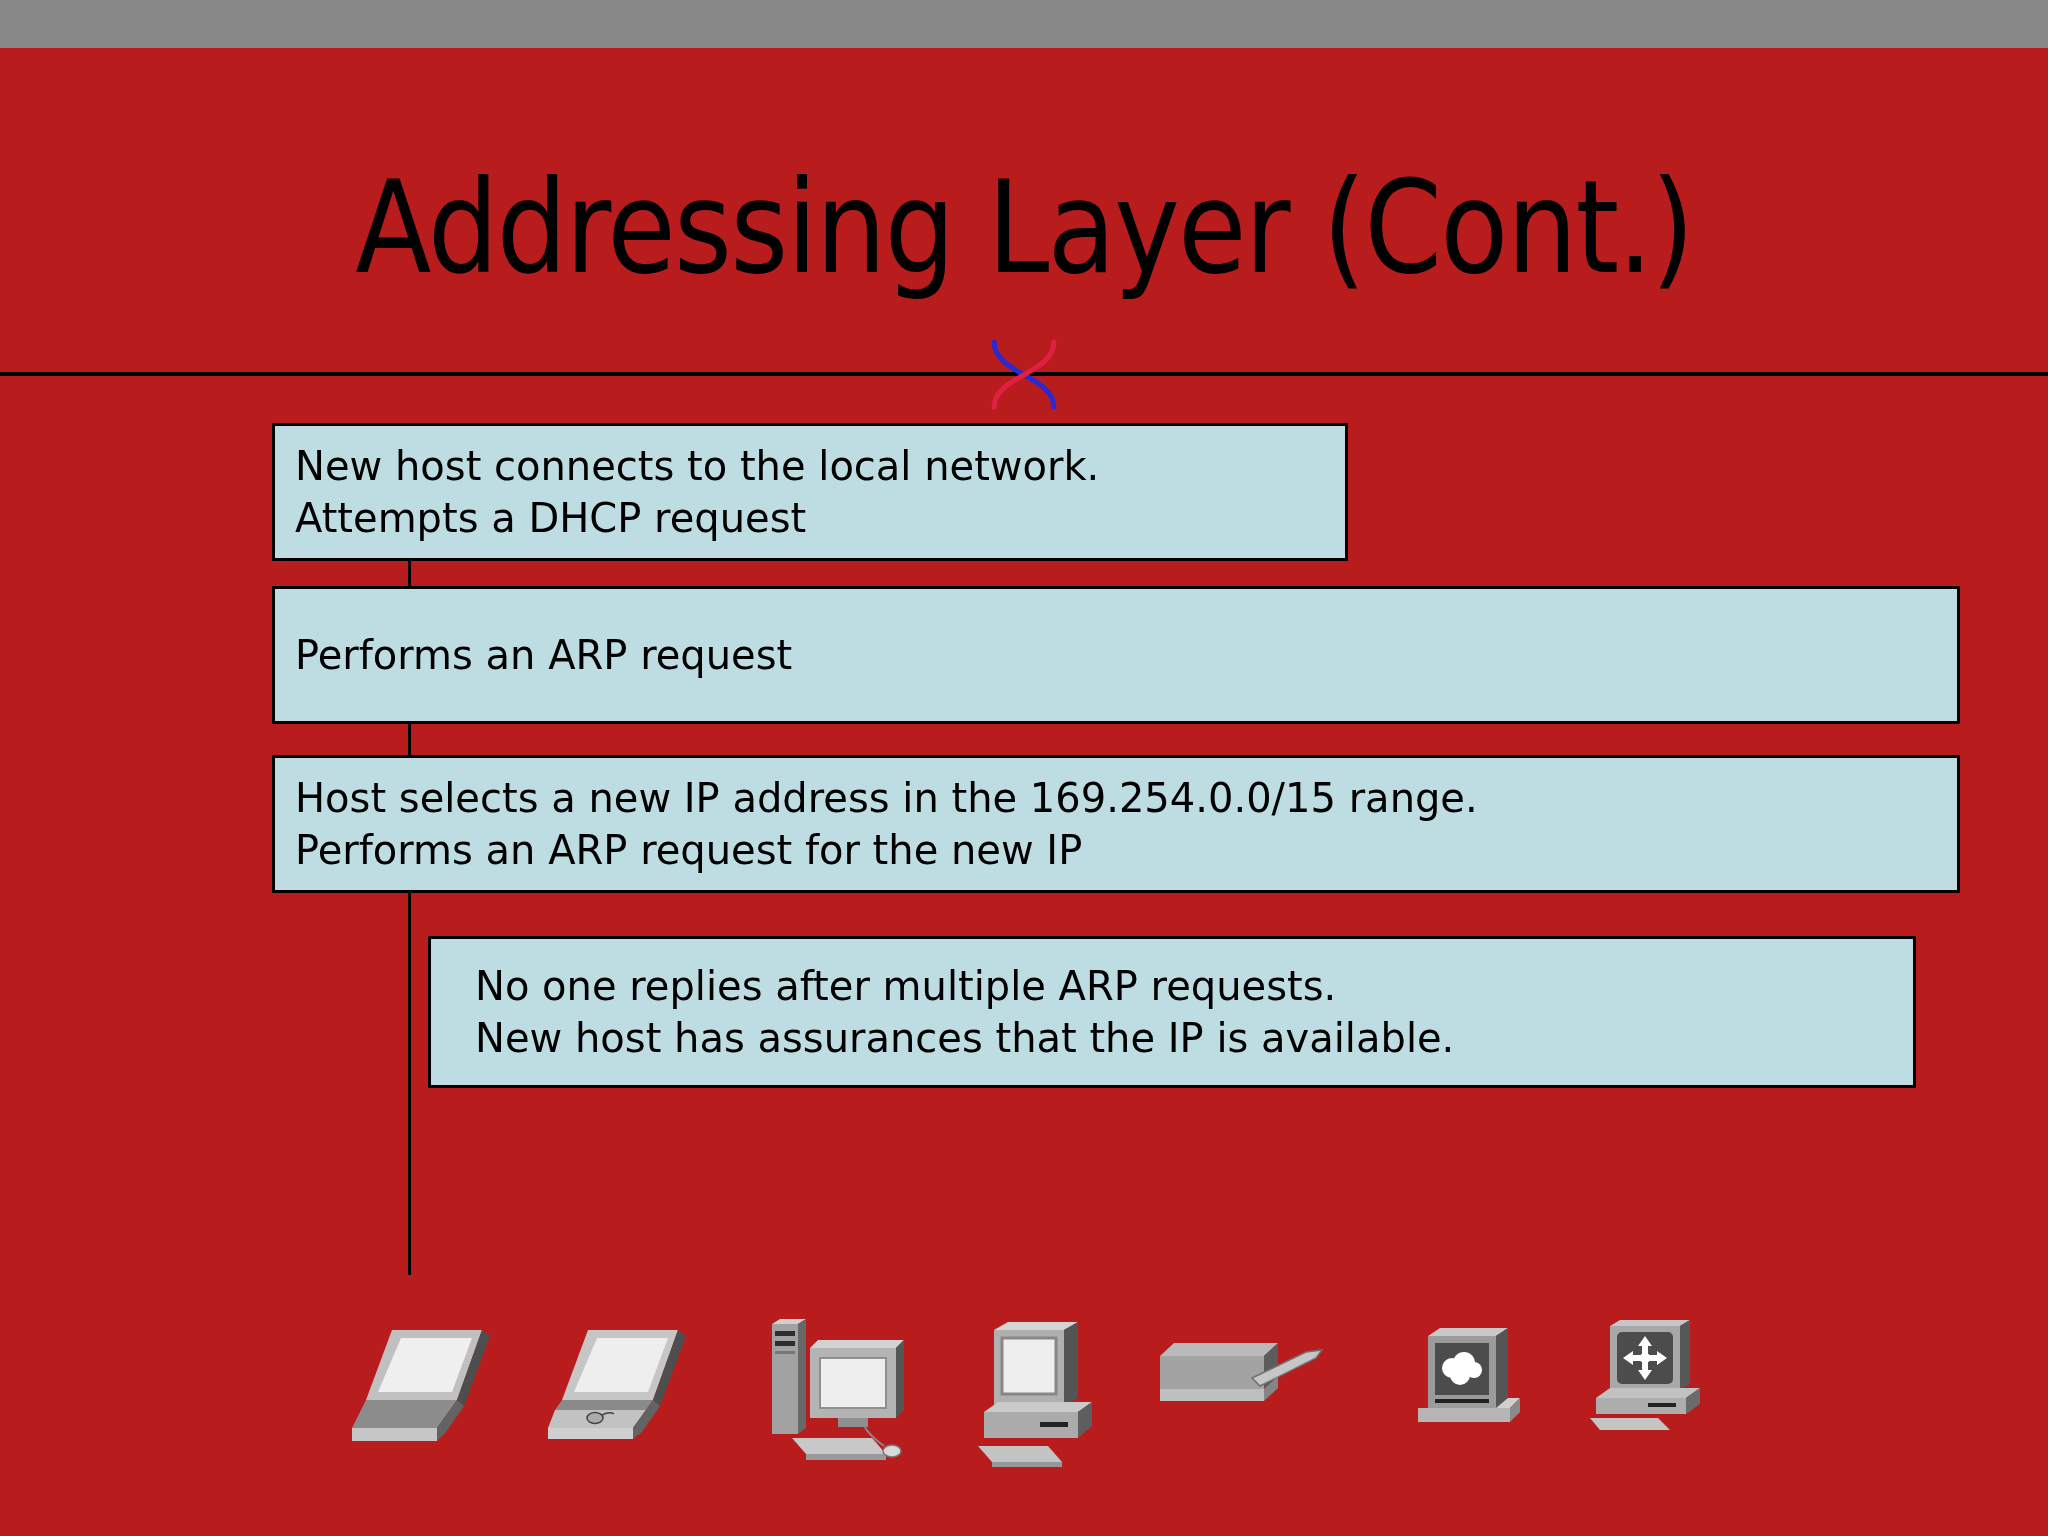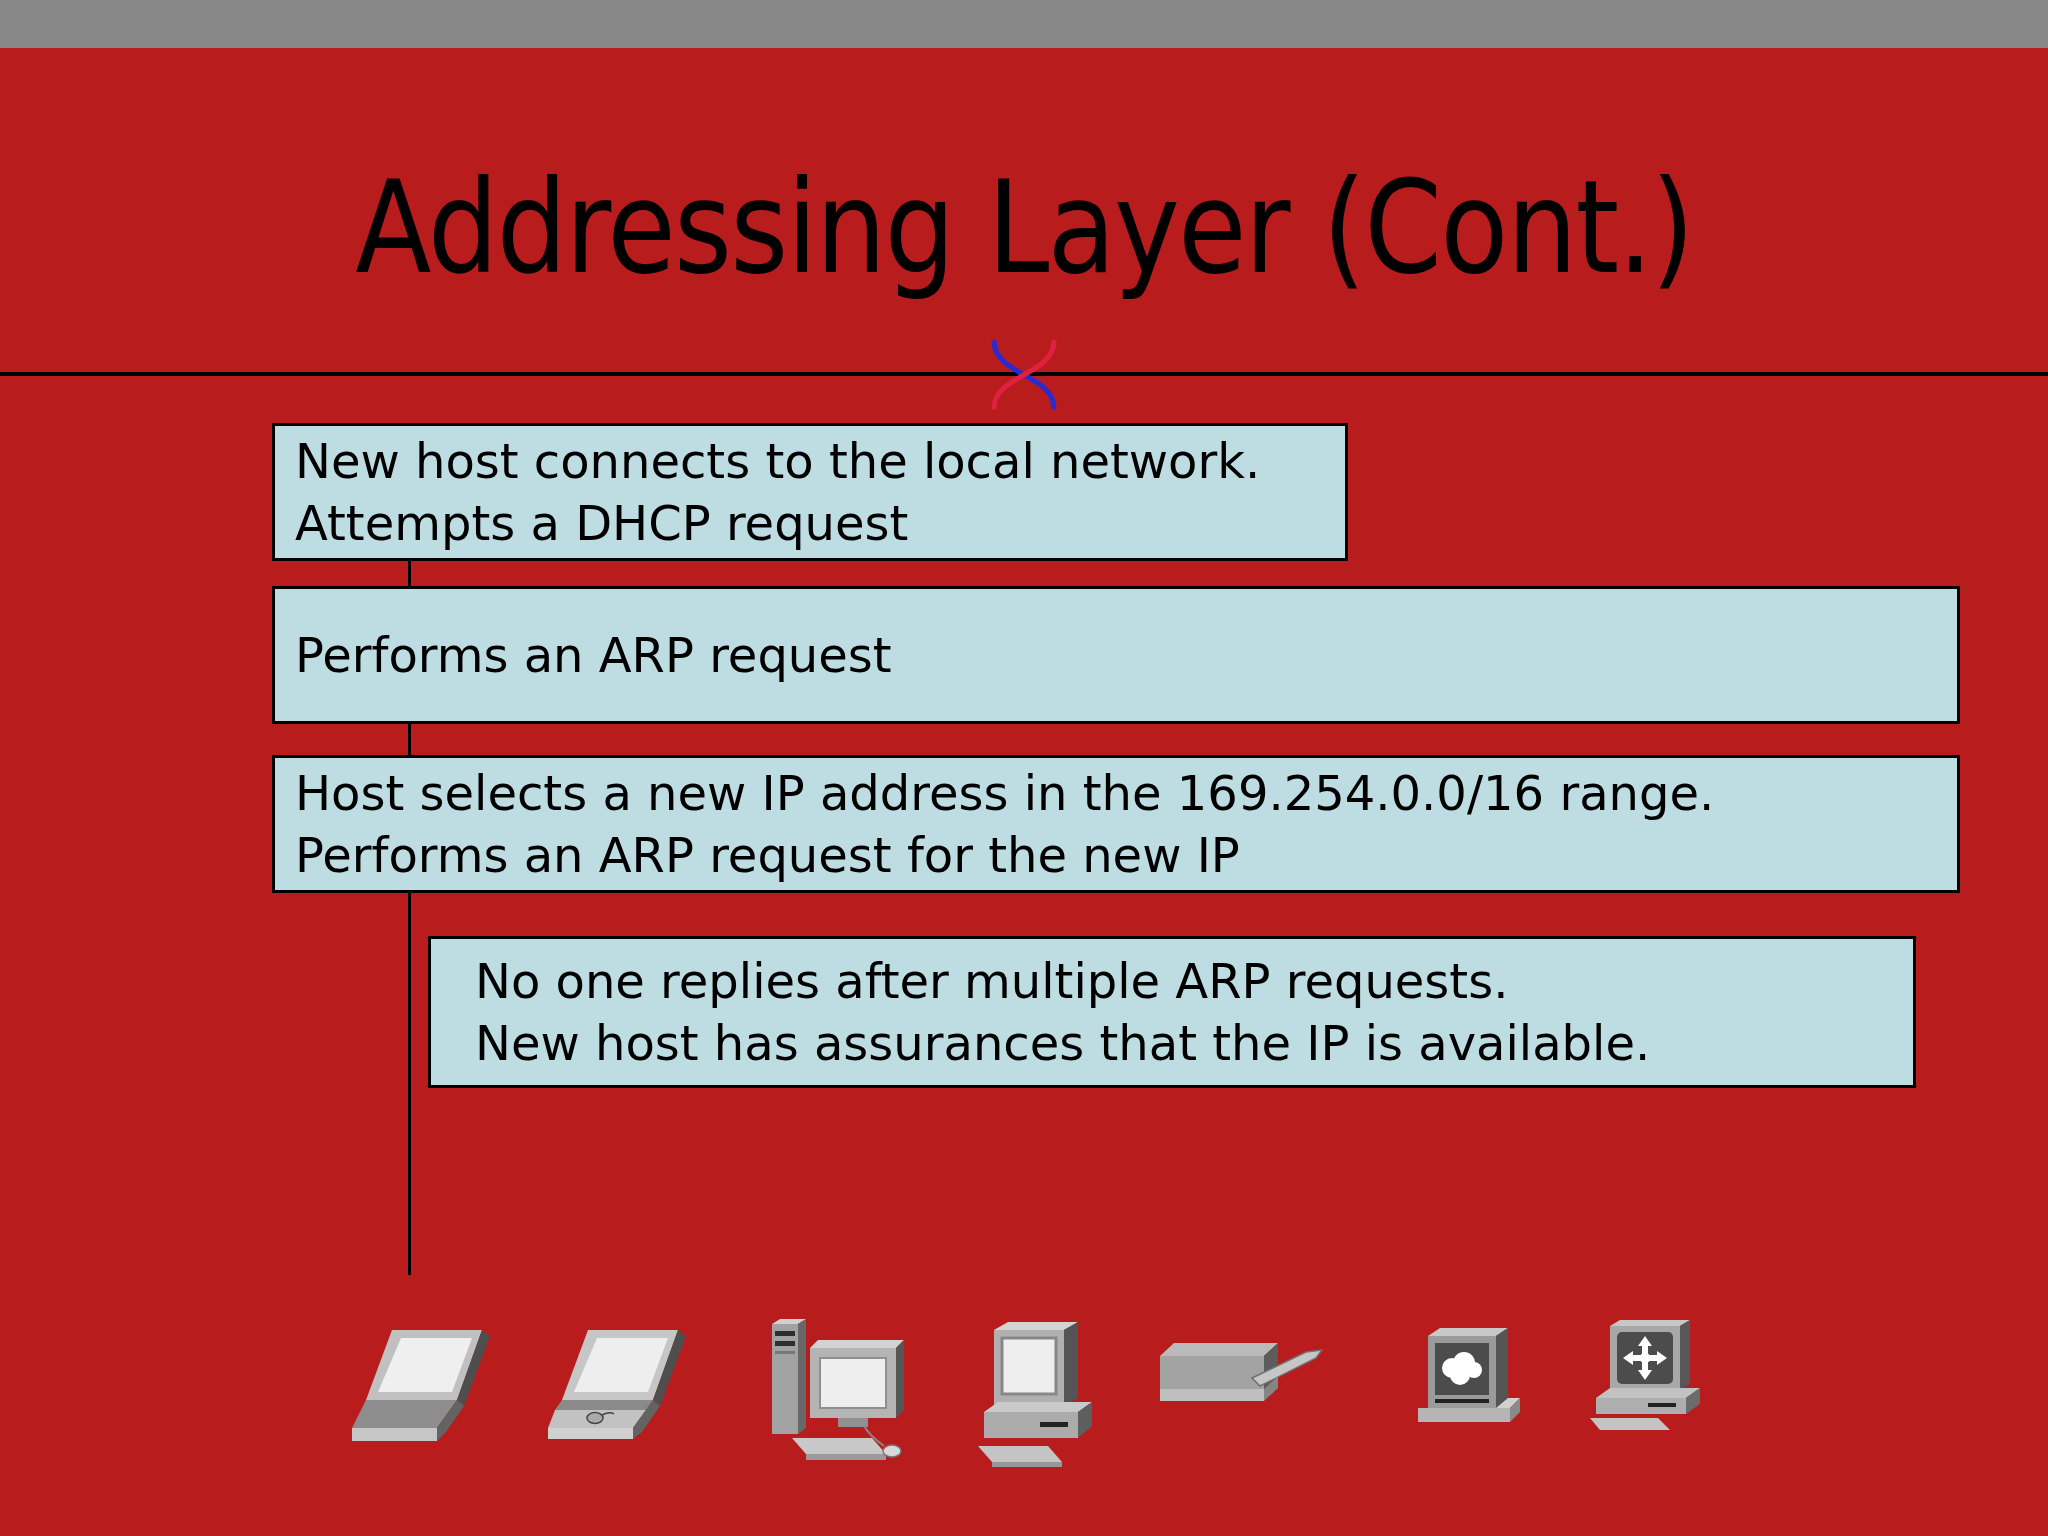--- a/index.html
+++ b/index.html
@@ -32,21 +32,21 @@
     position:absolute;
     top:291px;left:988px;width:72px;height:72px;
   }
   .flow-box{
     position:absolute;
     box-sizing:border-box;
     background:var(--box_fill,#bedde2);
     border:3px solid var(--box_border,#000);
     display:flex;flex-direction:column;justify-content:center;
     padding:4px 20px;
-    font-size:48px;line-height:1.3;
+    font-size:40px;line-height:1.3;
     white-space:nowrap;
   }
   .box1{left:272px;top:375px;width:1076px;height:138px;}
   .box2{left:272px;top:538px;width:1688px;height:138px;}
   .box3{left:272px;top:707px;width:1688px;height:138px;}
   .box4{left:428px;top:888px;width:1488px;height:152px;padding-left:44px;}
   .connector{
     position:absolute;
     width:3px;left:408px;
     background:var(--line_color,#000);
@@ -84,21 +84,21 @@
 
   <div class="connector segA"></div>
 
   <div class="flow-box box2">
     <div>Performs an ARP request</div>
   </div>
 
   <div class="connector segB"></div>
 
   <div class="flow-box box3">
-    <div>Host selects a new IP address in the 169.254.0.0/16 range.</div>
+    <div>Host selects a new IP address in the 169.254.0.0/15 range.</div>
     <div>Performs an ARP request for the new IP</div>
   </div>
 
   <div class="connector segC"></div>
 
   <div class="flow-box box4">
     <div>No one replies after multiple ARP requests.</div>
     <div>New host has assurances that the IP is available.</div>
   </div>
 

